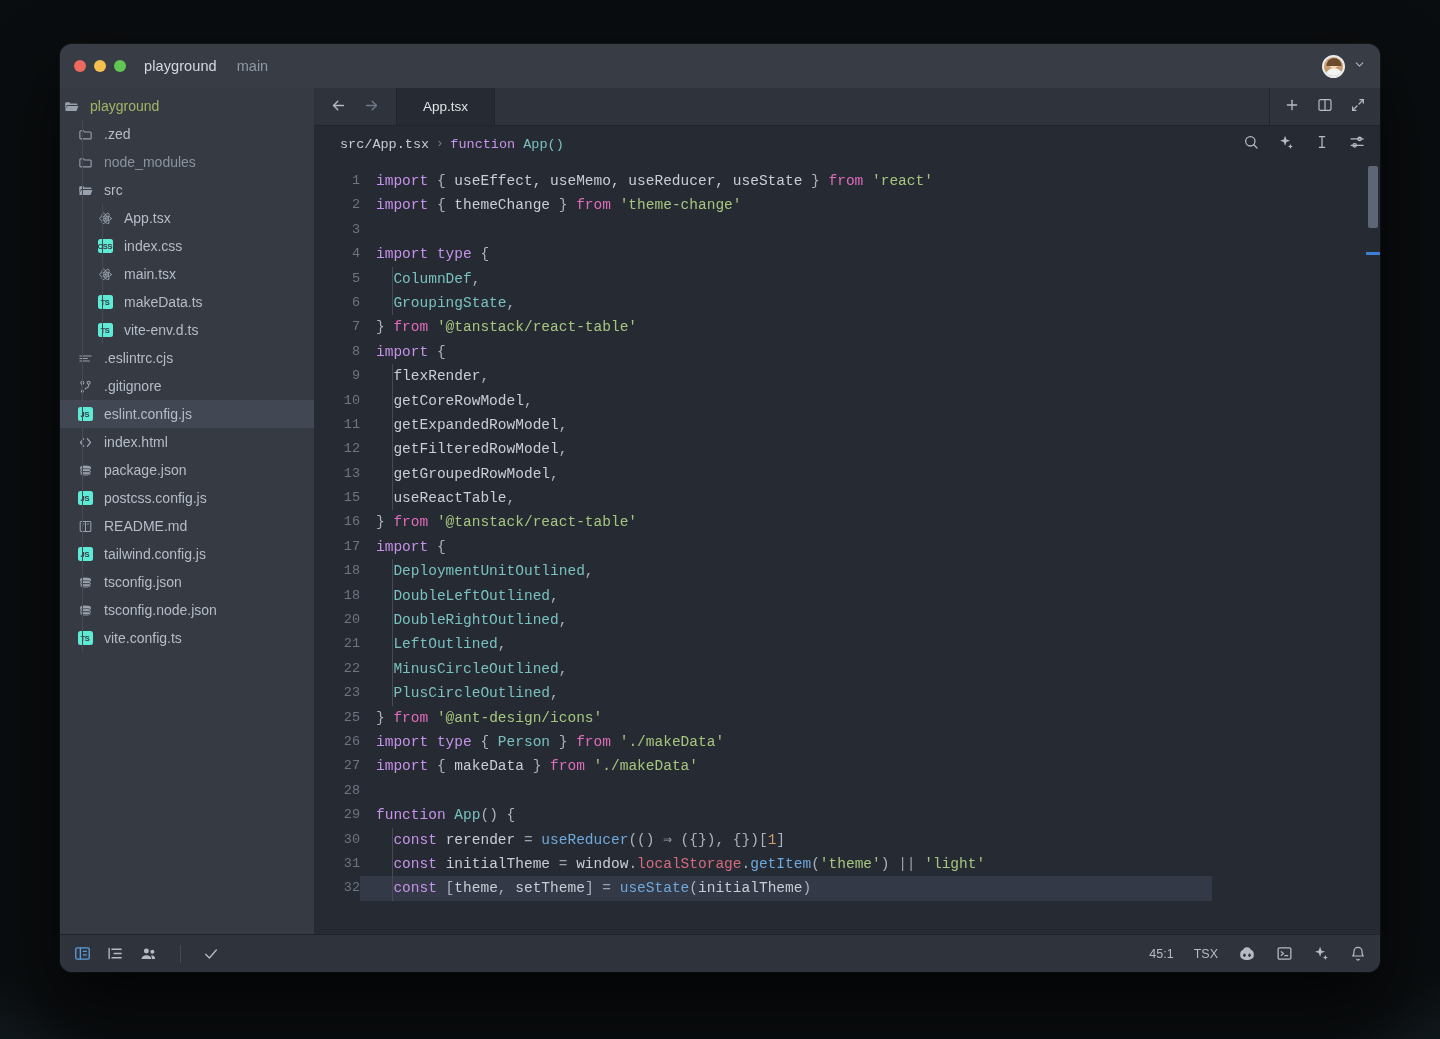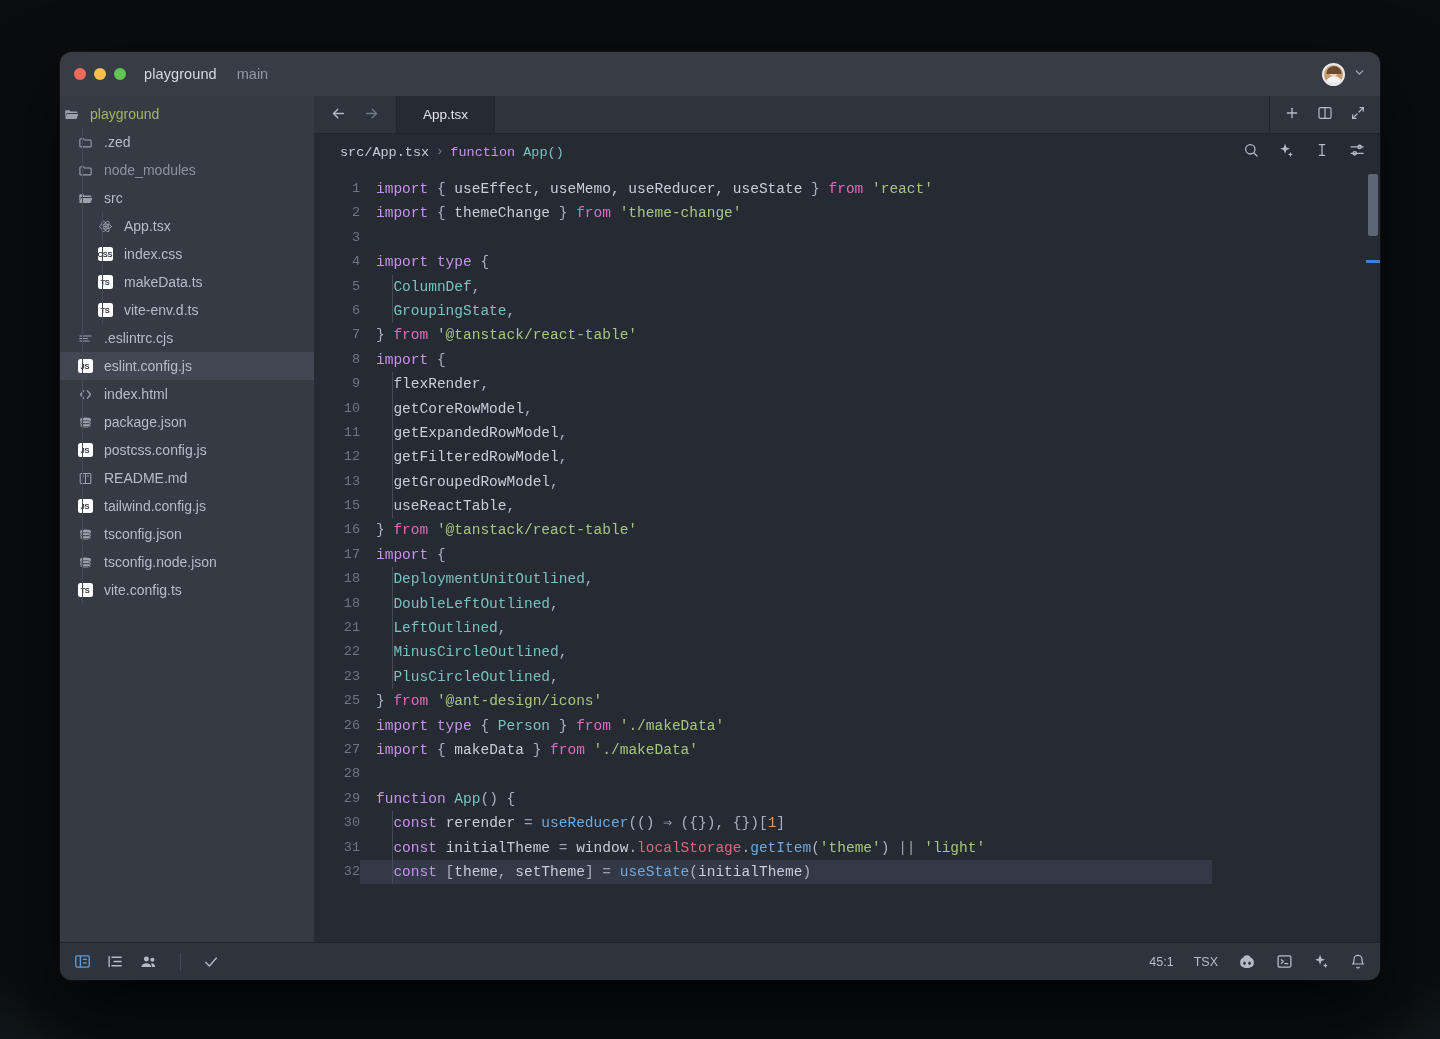--- a/index.html
+++ b/index.html
@@ -13,21 +13,21 @@
   #desktop {
     position: relative;
     width: 1440px; height: 1039px;
     background:
       radial-gradient(120% 120% at 50% 45%, #0a0d0f 0%, #0a0d0f 58%, #2d4550 78%, #4d6b75 100%);
   }
 
   
   #window {
     position: absolute;
-    left: 60px; top: 52px;
+    left: 60px; top: 44px;
     width: 1320px; height: 928px;
     background: #2f343c;
     border-radius: 12px;
     box-shadow: 0 30px 70px rgba(0,0,0,.75), 0 0 0 1px rgba(255,255,255,.05);
     overflow: hidden;
     display: flex; flex-direction: column;
   }
 
   
   .titlebar {
@@ -95,21 +95,21 @@
   .ind2 { padding-left: 34px; }
   .guide {
     position: absolute; left: 0; top: 0; bottom: 0; width: 1px;
     background: #454b55;
   }
   .g1 { left: 22px; }
   .g2 { left: 42px; }
   svg.si { width: 15px; height: 15px; display: block; }
   .badge {
     width: 15px; height: 14px; border-radius: 2.5px;
-    background: #ffffff; color: #353a43;
+    background: #5eead4; color: #353a43;
     font-size: 7.5px; font-weight: bold;
     display: flex; align-items: center; justify-content: center;
     font-family: "Liberation Sans", sans-serif; letter-spacing: -.2px;
   }
 
   
   .pane { flex: 1; display: flex; flex-direction: column; min-width: 0; background: #262b33; }
 
   .tabbar {
     height: 38px; flex: 0 0 38px;
@@ -298,20 +298,33 @@
               <span class="guide g2"></span>
               <span class="ico">
                 <span class="badge">CSS</span>
               </span>
               <span class="lbl">index.css</span>
             </div>
             <div class="row ind2">
               <span class="guide g1"></span>
               <span class="guide g2"></span>
               <span class="ico">
+                <svg class="si" viewBox="0 0 24 24" fill="none" stroke="currentColor" stroke-width="1.4" stroke-linecap="round" stroke-linejoin="round">
+                  <circle cx="12" cy="12" r="2.1" fill="currentColor" stroke="none"></circle>
+                  <ellipse cx="12" cy="12" rx="9.5" ry="3.8"></ellipse>
+                  <ellipse cx="12" cy="12" rx="9.5" ry="3.8" transform="rotate(60 12 12)"></ellipse>
+                  <ellipse cx="12" cy="12" rx="9.5" ry="3.8" transform="rotate(120 12 12)"></ellipse>
+                </svg>
+              </span>
+              <span class="lbl">main.tsx</span>
+            </div>
+            <div class="row ind2">
+              <span class="guide g1"></span>
+              <span class="guide g2"></span>
+              <span class="ico">
                 <span class="badge">TS</span>
               </span>
               <span class="lbl">makeData.ts</span>
             </div>
             <div class="row ind2">
               <span class="guide g1"></span>
               <span class="guide g2"></span>
               <span class="ico">
                 <span class="badge">TS</span>
               </span>
@@ -320,20 +333,33 @@
             <div class="row ind1">
               <span class="guide g1"></span>
               <span class="ico">
                 <svg class="si" viewBox="0 0 24 24" fill="none" stroke="currentColor" stroke-width="1.9" stroke-linecap="round" stroke-linejoin="round">
                   <line x1="3" y1="8" x2="21" y2="8"></line>
                   <line x1="3" y1="12" x2="15" y2="12"></line>
                   <line x1="3" y1="16" x2="18" y2="16"></line>
                 </svg>
               </span>
               <span class="lbl">.eslintrc.cjs</span>
+            </div>
+            <div class="row ind1">
+              <span class="guide g1"></span>
+              <span class="ico">
+                <svg class="si" viewBox="0 0 24 24" fill="none" stroke="currentColor" stroke-width="1.7" stroke-linecap="round" stroke-linejoin="round">
+                  <circle cx="7" cy="6" r="2.4"></circle>
+                  <circle cx="17" cy="6" r="2.4"></circle>
+                  <path d="M17 8.4v2.2c0 4-4 3.5-5.5 5.5"></path>
+                  <path d="M7 8.4V18"></path>
+                  <circle cx="7" cy="19.5" r="1.6"></circle>
+                </svg>
+              </span>
+              <span class="lbl">.gitignore</span>
             </div>
             <div class="row ind1 selected">
               <span class="guide g1"></span>
               <span class="ico">
                 <span class="badge">JS</span>
               </span>
               <span class="lbl">eslint.config.js</span>
             </div>
             <div class="row ind1">
               <span class="guide g1"></span>
@@ -515,20 +541,21 @@
               <div class="ln"><span class="num">9</span><span class="ig" style="left: 78px;"></span><span class="src"><span class="punc">  </span><span class="var">flexRender</span><span class="punc">,</span></span></div>
               <div class="ln"><span class="num">10</span><span class="ig" style="left: 78px;"></span><span class="src"><span class="punc">  </span><span class="var">getCoreRowModel</span><span class="punc">,</span></span></div>
               <div class="ln"><span class="num">11</span><span class="ig" style="left: 78px;"></span><span class="src"><span class="punc">  </span><span class="var">getExpandedRowModel</span><span class="punc">,</span></span></div>
               <div class="ln"><span class="num">12</span><span class="ig" style="left: 78px;"></span><span class="src"><span class="punc">  </span><span class="var">getFilteredRowModel</span><span class="punc">,</span></span></div>
               <div class="ln"><span class="num">13</span><span class="ig" style="left: 78px;"></span><span class="src"><span class="punc">  </span><span class="var">getGroupedRowModel</span><span class="punc">,</span></span></div>
               <div class="ln"><span class="num">15</span><span class="ig" style="left: 78px;"></span><span class="src"><span class="punc">  </span><span class="var">useReactTable</span><span class="punc">,</span></span></div>
               <div class="ln"><span class="num">16</span><span class="src"><span class="punc">} </span><span class="from">from</span><span class="punc"> </span><span class="str">'@tanstack/react-table'</span></span></div>
               <div class="ln"><span class="num">17</span><span class="src"><span class="kw">import</span><span class="punc"> {</span></span></div>
               <div class="ln"><span class="num">18</span><span class="ig" style="left: 78px;"></span><span class="src"><span class="punc">  </span><span class="typ">DeploymentUnitOutlined</span><span class="punc">,</span></span></div>
               <div class="ln"><span class="num">18</span><span class="ig" style="left: 78px;"></span><span class="src"><span class="punc">  </span><span class="typ">DoubleLeftOutlined</span><span class="punc">,</span></span></div>
+              <div class="ln"><span class="num">20</span><span class="ig" style="left: 78px;"></span><span class="src"><span class="punc">  </span><span class="typ">DoubleRightOutlined</span><span class="punc">,</span></span></div>
               <div class="ln"><span class="num">21</span><span class="ig" style="left: 78px;"></span><span class="src"><span class="punc">  </span><span class="typ">LeftOutlined</span><span class="punc">,</span></span></div>
               <div class="ln"><span class="num">22</span><span class="ig" style="left: 78px;"></span><span class="src"><span class="punc">  </span><span class="typ">MinusCircleOutlined</span><span class="punc">,</span></span></div>
               <div class="ln"><span class="num">23</span><span class="ig" style="left: 78px;"></span><span class="src"><span class="punc">  </span><span class="typ">PlusCircleOutlined</span><span class="punc">,</span></span></div>
               <div class="ln"><span class="num">25</span><span class="src"><span class="punc">} </span><span class="from">from</span><span class="punc"> </span><span class="str">'@ant-design/icons'</span></span></div>
               <div class="ln"><span class="num">26</span><span class="src"><span class="kw">import</span><span class="punc"> </span><span class="kw">type</span><span class="punc"> { </span><span class="typ">Person</span><span class="punc"> } </span><span class="from">from</span><span class="punc"> </span><span class="str">'./makeData'</span></span></div>
               <div class="ln"><span class="num">27</span><span class="src"><span class="kw">import</span><span class="punc"> { </span><span class="var">makeData</span><span class="punc"> } </span><span class="from">from</span><span class="punc"> </span><span class="str">'./makeData'</span></span></div>
               <div class="ln"><span class="num">28</span><span class="src"></span></div>
               <div class="ln"><span class="num">29</span><span class="src"><span class="kw">function</span><span class="punc"> </span><span class="typ">App</span><span class="punc">() {</span></span></div>
               <div class="ln"><span class="num">30</span><span class="ig" style="left: 78px;"></span><span class="src"><span class="punc">  </span><span class="kw">const</span><span class="punc"> </span><span class="var">rerender</span><span class="punc"> </span><span class="op">=</span><span class="punc"> </span><span class="fn">useReducer</span><span class="punc">(() </span><span class="op">⇒</span><span class="punc"> ({}), {})[</span><span class="num-lit">1</span><span class="punc">]</span></span></div>
               <div class="ln"><span class="num">31</span><span class="ig" style="left: 78px;"></span><span class="src"><span class="punc">  </span><span class="kw">const</span><span class="punc"> </span><span class="var">initialTheme</span><span class="punc"> </span><span class="op">=</span><span class="punc"> </span><span class="var">window</span><span class="punc">.</span><span class="prop">localStorage</span><span class="punc">.</span><span class="fn">getItem</span><span class="punc">(</span><span class="str">'theme'</span><span class="punc">) </span><span class="op">||</span><span class="punc"> </span><span class="str">'light'</span></span></div>

